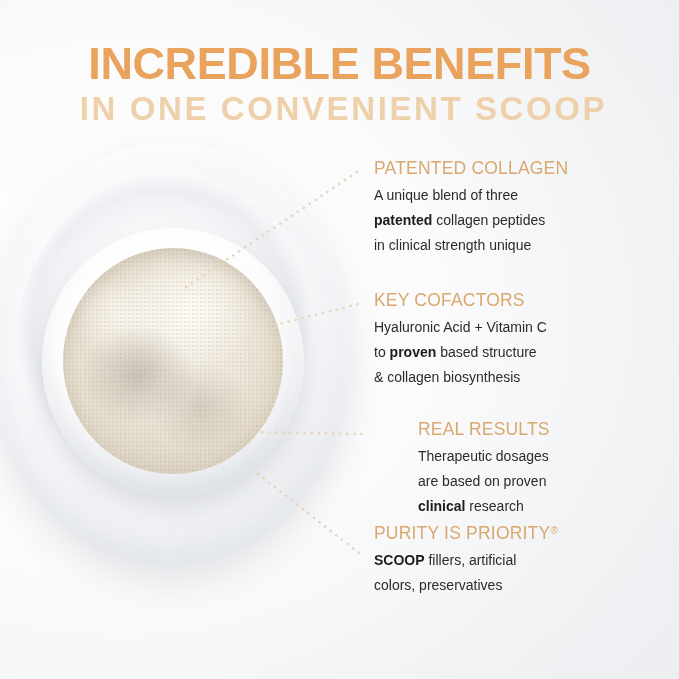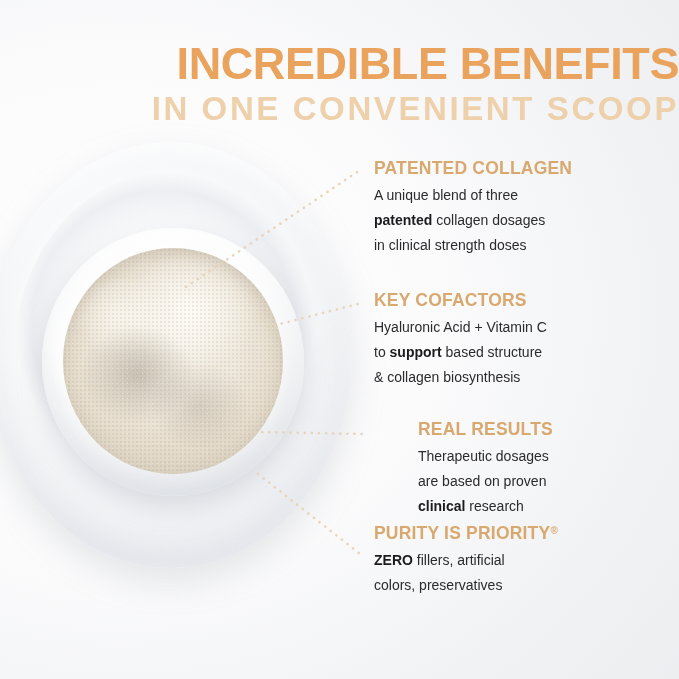--- a/index.html
+++ b/index.html
@@ -22,21 +22,21 @@
       radial-gradient(120% 100% at 18% 46%, #ffffff 0%, #fbfbfc 38%, #f1f2f4 68%, #e9ebee 100%);
     overflow: hidden;
   }
 
   
   .header {
     position: absolute;
     left: 0;
     top: 40px;
     width: 679px;
-    text-align: right;
+    text-align: center;
     z-index: 7;
   }
   .title-main {
     font-size: 45px;
     font-weight: bold;
     letter-spacing: -0.4px;
     line-height: 48px;
     color: #e9a35c;
     white-space: nowrap;
   }
@@ -156,21 +156,21 @@
     width: 300px;
     z-index: 6;
   }
   .benefit {
     position: absolute;
     left: 0;
     width: 296px;
   }
   .benefit-heading {
     font-size: 17.5px;
-    font-weight: bold;
+    font-weight: normal;
     letter-spacing: 0.2px;
     color: #d9a86f;
     line-height: 21px;
     margin: 0 0 4px 0;
     white-space: nowrap;
   }
   .benefit-heading .reg {
     font-size: 10px;
     vertical-align: 5px;
   }
@@ -217,46 +217,46 @@
     <div class="title-main" style="color: rgb(233, 163, 92);">INCREDIBLE BENEFITS</div>
     <div class="title-sub" style="color: rgb(238, 208, 171); padding-left: 8px;">IN ONE CONVENIENT SCOOP</div>
   </div>
 
   <div class="benefits">
 
     <div class="benefit b1">
       <div class="benefit-heading" style="color: rgb(217, 168, 111);">PATENTED COLLAGEN</div>
       <div class="benefit-body">
           <div><span>A unique blend of three</span></div>
-          <div><b>patented</b><span> collagen dosages</span></div>
-          <div><span>in clinical strength doses</span></div>
+          <div><b>patented</b><span> collagen peptides</span></div>
+          <div><span>in clinical strength unique</span></div>
         </div>
     </div>
 
     <div class="benefit b2">
       <div class="benefit-heading" style="color: rgb(217, 168, 111);">KEY COFACTORS</div>
       <div class="benefit-body">
           <div><span>Hyaluronic Acid + Vitamin C</span></div>
-          <div><span>to </span><b>support</b><span> based structure</span></div>
+          <div><span>to </span><b>proven</b><span> based structure</span></div>
           <div><span>&amp; collagen biosynthesis</span></div>
         </div>
     </div>
 
     <div class="benefit b3">
       <div class="benefit-heading" style="color: rgb(217, 168, 111);">REAL RESULTS</div>
       <div class="benefit-body">
           <div><span>Therapeutic dosages</span></div>
           <div><span>are based on proven</span></div>
           <div><b>clinical</b><span> research</span></div>
         </div>
     </div>
 
     <div class="benefit b4">
       <div class="benefit-heading" style="color: rgb(217, 168, 111);">PURITY IS PRIORITY<span class="reg">®</span></div>
       <div class="benefit-body">
-          <div><b>ZERO</b><span> fillers, artificial</span></div>
+          <div><b>SCOOP</b><span> fillers, artificial</span></div>
           <div><span>colors, preservatives</span></div>
         </div>
     </div>
 
   </div>
 
 </div>
 
 </body></html>

